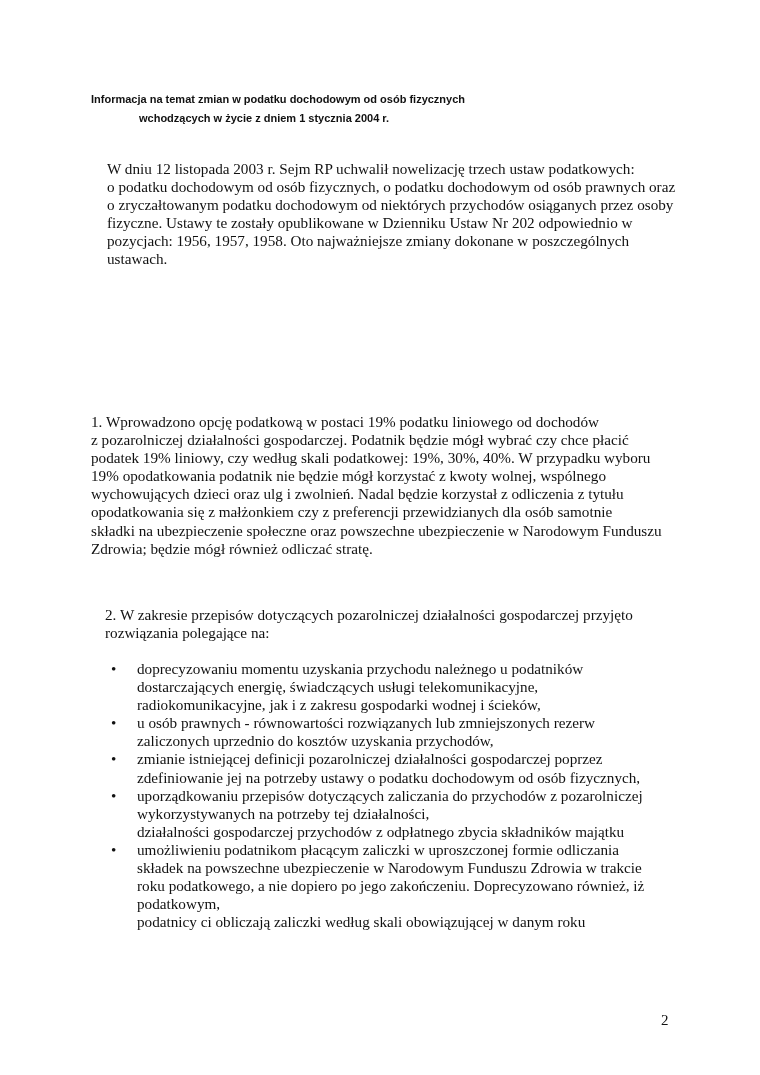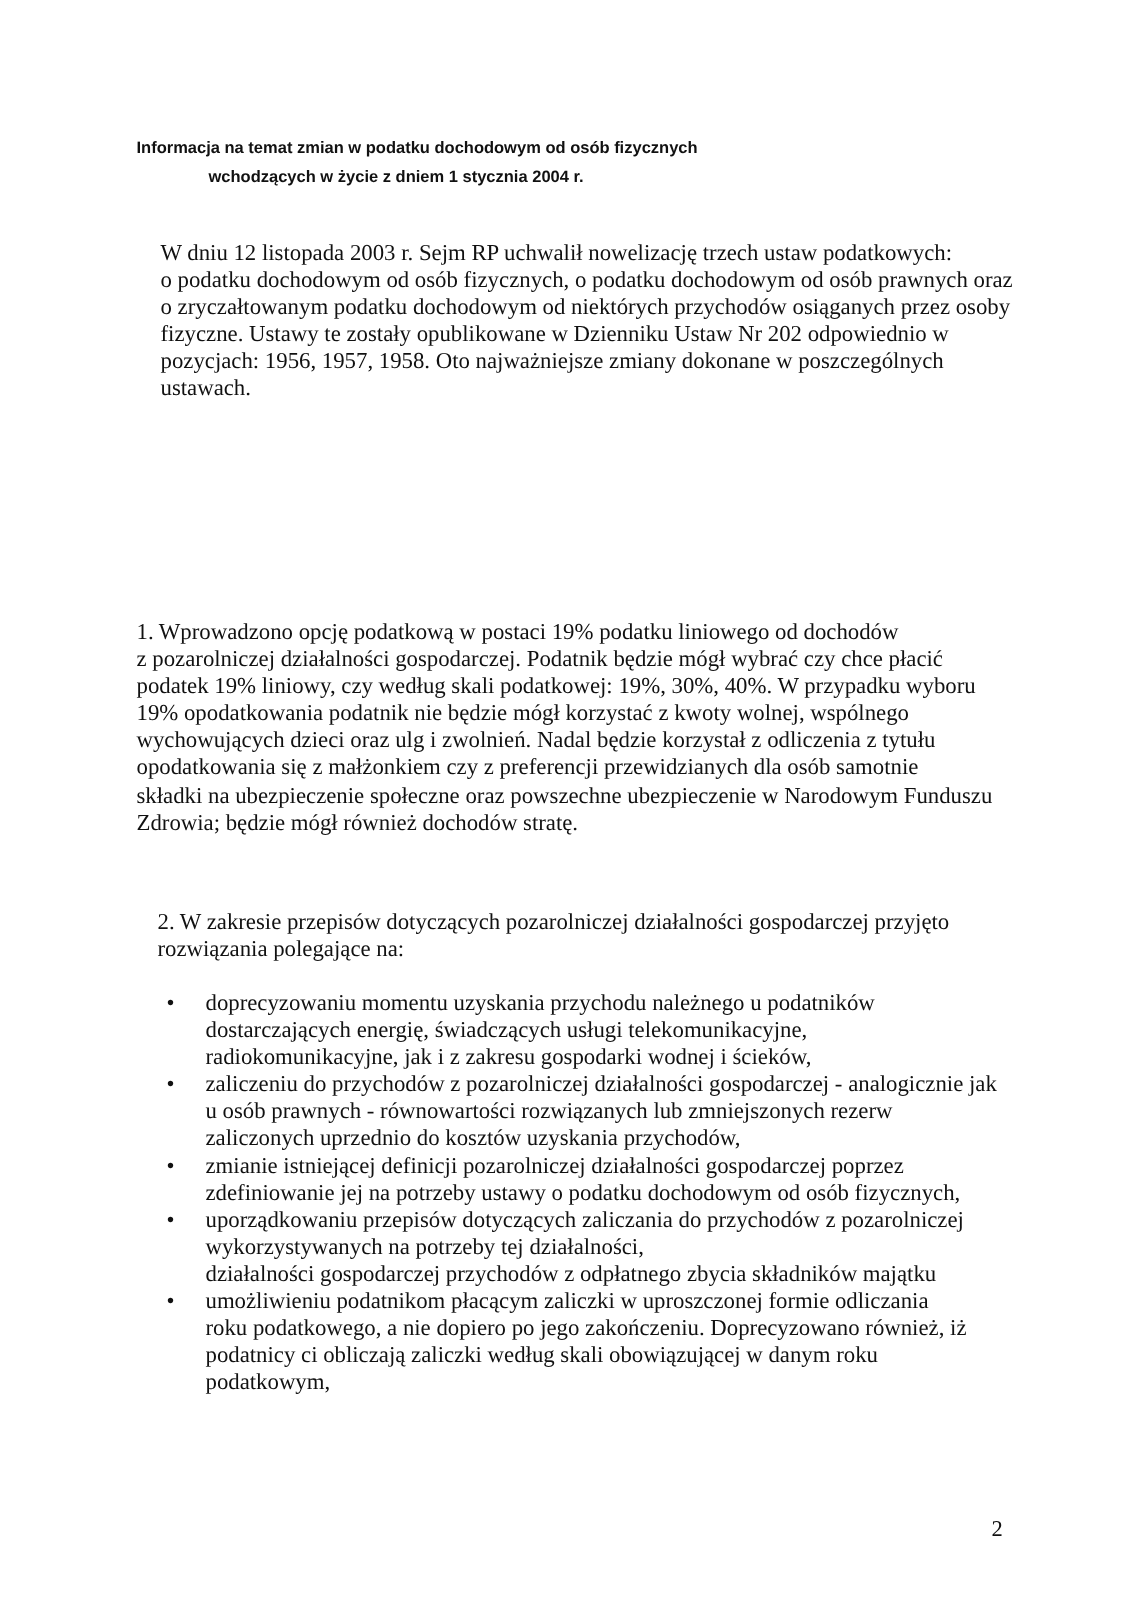--- a/index.html
+++ b/index.html
@@ -44,56 +44,56 @@
 
 
   <p class="p1 serif">
     <span class="line">1. Wprowadzono opcję podatkową w postaci 19% podatku liniowego od dochodów</span>
     <span class="line">z pozarolniczej działalności gospodarczej. Podatnik będzie mógł wybrać czy chce płacić</span>
     <span class="line">podatek 19% liniowy, czy według skali podatkowej: 19%, 30%, 40%. W przypadku wyboru</span>
     <span class="line">19% opodatkowania podatnik nie będzie mógł korzystać z kwoty wolnej, wspólnego</span>
     <span class="line">wychowujących dzieci oraz ulg i zwolnień. Nadal będzie korzystał z odliczenia z tytułu</span>
     <span class="line">opodatkowania się z małżonkiem czy z preferencji przewidzianych dla osób samotnie</span>
     <span class="line">składki na ubezpieczenie społeczne oraz powszechne ubezpieczenie w Narodowym Funduszu</span>
-    <span class="line">Zdrowia; będzie mógł również dochodów stratę.</span>
+    <span class="line">Zdrowia; będzie mógł również odliczać stratę.</span>
   </p>
 
   <p class="p2 serif">
     <span class="line">2. W zakresie przepisów dotyczących pozarolniczej działalności gospodarczej przyjęto</span>
     <span class="line">rozwiązania polegające na:</span>
   </p>
 
   <ul class="bullets serif">
     <li>
       <span class="bullet">•</span>
       <span class="line">doprecyzowaniu momentu uzyskania przychodu należnego u podatników</span>
       <span class="line">dostarczających energię, świadczących usługi telekomunikacyjne,</span>
       <span class="line">radiokomunikacyjne, jak i z zakresu gospodarki wodnej i ścieków,</span>
     </li>
     <li>
       <span class="bullet">•</span>
-      <span class="line">zaliczeniu do przychodów z pozarolniczej działalności gospodarczej - analogicznie jak</span>
       <span class="line">u osób prawnych - równowartości rozwiązanych lub zmniejszonych rezerw</span>
       <span class="line">zaliczonych uprzednio do kosztów uzyskania przychodów,</span>
     </li>
     <li>
       <span class="bullet">•</span>
       <span class="line">zmianie istniejącej definicji pozarolniczej działalności gospodarczej poprzez</span>
       <span class="line">zdefiniowanie jej na potrzeby ustawy o podatku dochodowym od osób fizycznych,</span>
     </li>
     <li>
       <span class="bullet">•</span>
       <span class="line">uporządkowaniu przepisów dotyczących zaliczania do przychodów z pozarolniczej</span>
       <span class="line">wykorzystywanych na potrzeby tej działalności,</span>
       <span class="line">działalności gospodarczej przychodów z odpłatnego zbycia składników majątku</span>
     </li>
     <li>
       <span class="bullet">•</span>
       <span class="line">umożliwieniu podatnikom płacącym zaliczki w uproszczonej formie odliczania</span>
+      <span class="line">składek na powszechne ubezpieczenie w Narodowym Funduszu Zdrowia w trakcie</span>
       <span class="line">roku podatkowego, a nie dopiero po jego zakończeniu. Doprecyzowano również, iż</span>
+      <span class="line">podatkowym,</span>
       <span class="line">podatnicy ci obliczają zaliczki według skali obowiązującej w danym roku</span>
-      <span class="line">podatkowym,</span>
     </li>
   </ul>
 
   <div class="page-number">2</div>
 
 </div>
 
 </body></html>

